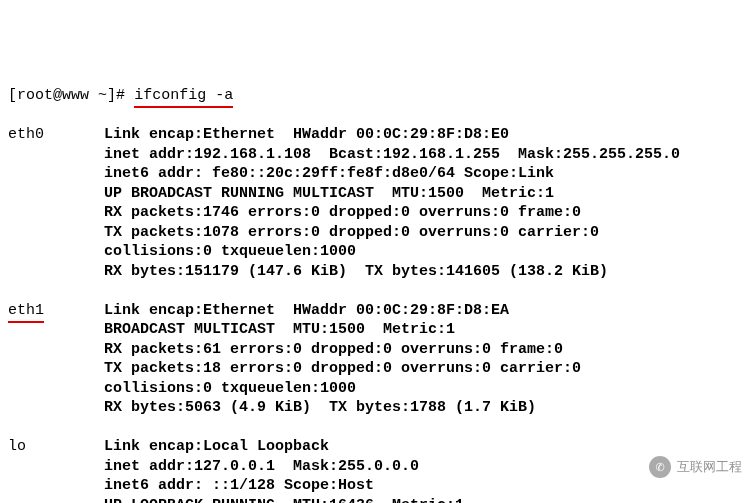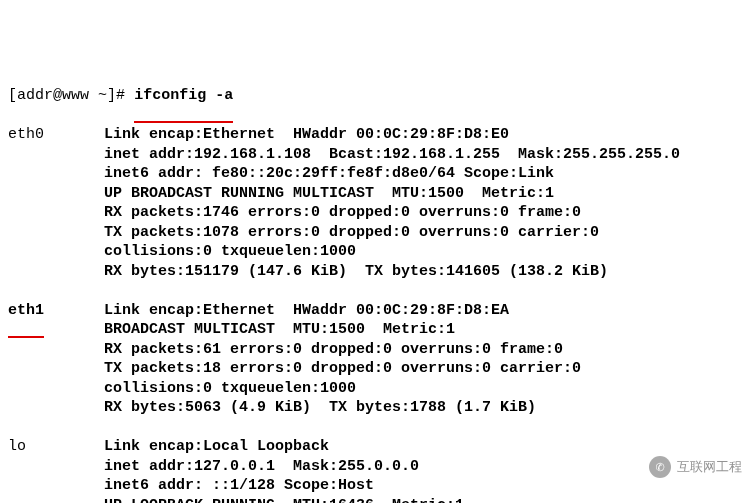--- a/index.html
+++ b/index.html
@@ -7,22 +7,21 @@
       font-size: 15px;
       background: #fff;
       margin: 0;
       padding: 8px;
       white-space: pre;
       line-height: 1.3;
       color: #000;
     }
     .underline-red {
       border-bottom: 2px solid #d00;
-      padding-bottom: 17px;
-      font-weight: bold;
+      padding-bottom: 2px;
     }
     .watermark {
       position: absolute;
       right: 10px;
       bottom: 25px;
       display: flex;
       align-items: center;
       gap: 6px;
       opacity: 0.7;
       font-family: sans-serif;
@@ -42,21 +41,21 @@
     }
     .line { display: block; }
     .if-label { display: inline-block; width: 96px; vertical-align: top; }
     .if-block { display: inline-block; vertical-align: top; font-weight: bold; }
   </style>
 </head>
 <body>
 
 
 
-<span class="line">[<span>addr</span>@<span>www</span> <span>~</span>]<span>#</span> <span class="underline-red">ifconfig -a</span></span>
+<span class="line">[<span>root</span>@<span>www</span> <span>~</span>]<span>#</span> <span class="underline-red">ifconfig -a</span></span>
 <div id="interfaces"><span class="line"><span class="if-label"><span class="">eth0</span></span><span class="if-block"><span class="line">Link encap:Ethernet  HWaddr 00:0C:29:8F:D8:E0</span><span class="line">inet addr:192.168.1.108  Bcast:192.168.1.255  Mask:255.255.255.0</span><span class="line">inet6 addr: fe80::20c:29ff:fe8f:d8e0/64 Scope:Link</span><span class="line">UP BROADCAST RUNNING MULTICAST  MTU:1500  Metric:1</span><span class="line">RX packets:1746 errors:0 dropped:0 overruns:0 frame:0</span><span class="line">TX packets:1078 errors:0 dropped:0 overruns:0 carrier:0</span><span class="line">collisions:0 txqueuelen:1000</span><span class="line">RX bytes:151179 (147.6 KiB)  TX bytes:141605 (138.2 KiB)</span></span></span><span class="line"> </span><span class="line"><span class="if-label"><span class="underline-red">eth1</span></span><span class="if-block"><span class="line">Link encap:Ethernet  HWaddr 00:0C:29:8F:D8:EA</span><span class="line">BROADCAST MULTICAST  MTU:1500  Metric:1</span><span class="line">RX packets:61 errors:0 dropped:0 overruns:0 frame:0</span><span class="line">TX packets:18 errors:0 dropped:0 overruns:0 carrier:0</span><span class="line">collisions:0 txqueuelen:1000</span><span class="line">RX bytes:5063 (4.9 KiB)  TX bytes:1788 (1.7 KiB)</span></span></span><span class="line"> </span><span class="line"><span class="if-label"><span class="">lo</span></span><span class="if-block"><span class="line">Link encap:Local Loopback</span><span class="line">inet addr:127.0.0.1  Mask:255.0.0.0</span><span class="line">inet6 addr: ::1/128 Scope:Host</span><span class="line">UP LOOPBACK RUNNING  MTU:16436  Metric:1</span></span></span></div>
 
 <div class="watermark">
   <span class="watermark-icon">✆</span>
   <span>互联网工程</span>
 </div>
 
 
 
 

